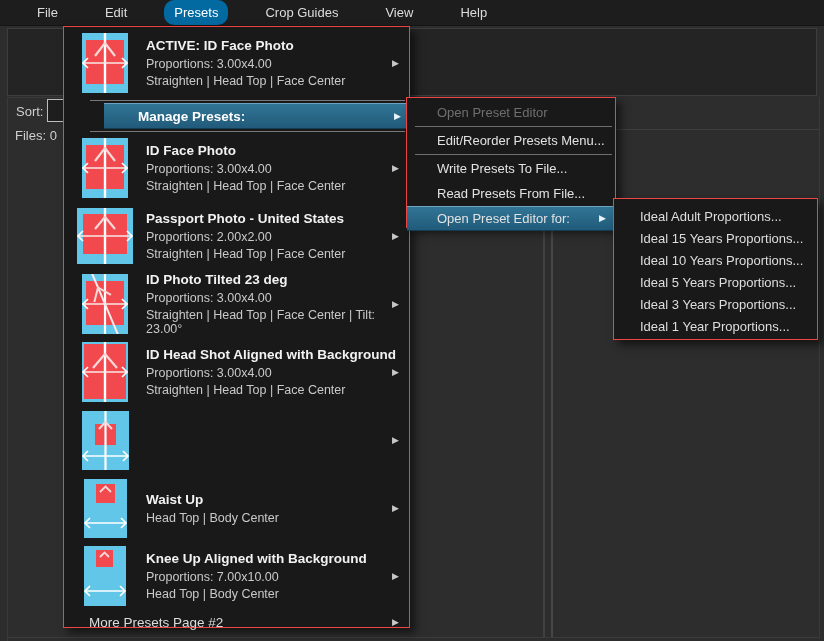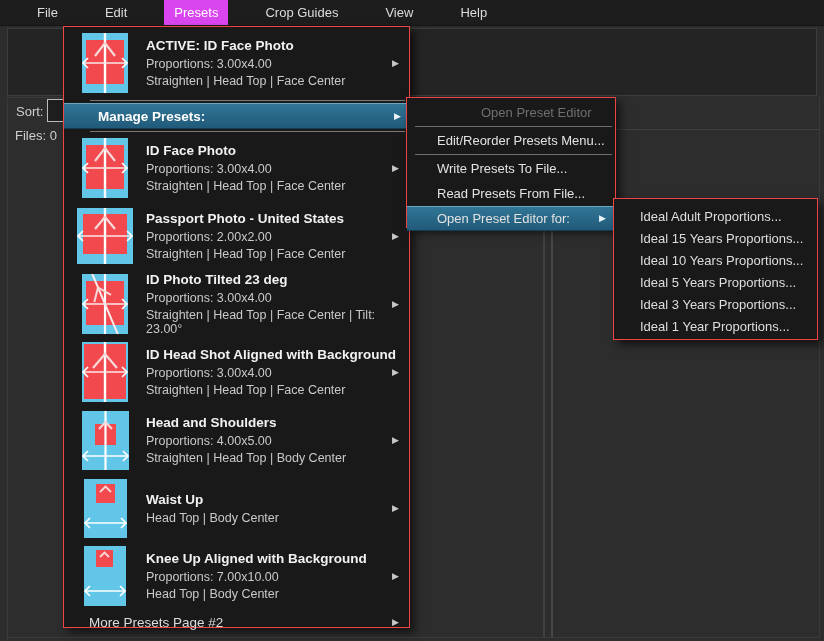--- a/index.html
+++ b/index.html
@@ -11,21 +11,21 @@
   }
   
   .menubar {
     position:absolute; left:0; top:0; width:824px; height:26px;
     background:#1d1d1d; display:flex; align-items:stretch;
     border-bottom:1px solid #151515; z-index:5;
   }
   .menubar .mitem {
     padding:5px 10px 0 10px; font-size:13px; color:#dcdcdc; cursor:default;margin-left:27px;
   }
-  .menubar .mitem.active { background:#d946ef; color:#ffffff; }
+  .menubar .mitem.active { background:#0369a1; color:#ffffff;border-radius:10px; }
   
   .toolbar {
     position:absolute; left:7px; top:28px; width:810px; height:68px;
     background:#242424; border:1px solid #3d3d3d; z-index:1;
   }
   .btn {
     position:absolute; background:#232323; border:1px solid #424242;
     color:#cfcfcf; font-size:13px; display:flex; align-items:center;
     justify-content:center; gap:12px; letter-spacing:.3px;
   }
@@ -64,35 +64,35 @@
     display:flex; align-items:center; height:68px; padding:0 8px 0 10px; position:relative;
   }
   .preset-item.first { height:71px; }
   .thumb-cell { width:62px; display:flex; justify-content:center; align-items:center; flex:0 0 62px; }
   .ptext { flex:1; padding-left:10px; }
   .ptitle { font-size:13.5px; font-weight:bold; color:#f2f2f2; margin-bottom:4px; }
   .pline { font-size:12.5px; color:#c9c9c9; margin-top:3px; }
   .preset-item .arrow { position:absolute; right:10px; top:50%; transform:translateY(-50%); }
   .manage-row {
     height:26px; display:flex; align-items:center; padding-left:34px; position:relative;
-    font-size:13.5px; font-weight:600;
+    font-size:13.5px; font-weight:600;margin-left:40px;
   }
   .manage-row .arrow { position:absolute; right:8px; }
   .more-row {
     height:24px; display:flex; align-items:center; padding-left:25px; position:relative;
     font-size:13.5px; color:#dcdcdc;
   }
   .more-row .arrow { position:absolute; right:10px; }
   
   #manage-menu { left:406px; top:97px; width:210px; height:131px; z-index:11; padding-top:2px; }
   .sub-row {
     height:25px; display:flex; align-items:center; padding-left:30px; position:relative;
     font-size:13px; color:#e2e2e2;
   }
-  .sub-row.disabled { color:#6f6f6f;margin-left:44px; }
+  .sub-row.disabled { color:#6f6f6f; }
   .sub-row .arrow { position:absolute; right:9px; }
   #manage-menu .menu-sep { margin:1px 3px 1px 8px; background:#6e6e6e; }
   
   #editor-menu { left:613px; top:198px; width:205px; height:142px; z-index:12; padding-top:6px; }
   .ed-row { height:22px; display:flex; align-items:center; padding-left:26px; font-size:13px; color:#dedede; }
   .thumb { display:block; }
 </style>
 </head>
 <body>
 
@@ -261,25 +261,20 @@
       <svg class="thumb" width="47" height="59" viewBox="0 0 47 59">
         <rect width="47" height="59" fill="#62c6e8"></rect>
         <rect x="13" y="13" width="21" height="21" fill="#f2494f"></rect>
         <line x1="23.5" y1="0" x2="23.5" y2="59" stroke="#fff" stroke-width="2.2"></line>
         <path d="M17 18 L23.5 11 L30 18" fill="none" stroke="#f7d9d9" stroke-width="2"></path>
         <line x1="1" y1="45" x2="46" y2="45" stroke="#fff" stroke-width="1.4"></line>
         <path d="M6 40 L1 45 L6 50" fill="none" stroke="#fff" stroke-width="1.6"></path>
         <path d="M41 40 L46 45 L41 50" fill="none" stroke="#fff" stroke-width="1.6"></path>
       </svg>
     </div>
-    <div class="ptext">
-      <div class="ptitle">Head and Shoulders</div>
-      <div class="pline">Proportions: 4.00x5.00</div>
-      <div class="pline">Straighten | Head Top | Body Center</div>
-    </div>
     <span class="arrow">▶</span>
   </div>
 
   <div class="preset-item">
     <div class="thumb-cell">
       <svg class="thumb" width="43" height="59" viewBox="0 0 43 59">
         <rect width="43" height="59" fill="#62c6e8"></rect>
         <rect x="12" y="5" width="19" height="19" fill="#f2494f"></rect>
         <path d="M16 13 L21.5 7.5 L27 13" fill="none" stroke="#f7d9d9" stroke-width="1.8"></path>
         <line x1="1" y1="44" x2="42" y2="44" stroke="#fff" stroke-width="1.4"></line>

